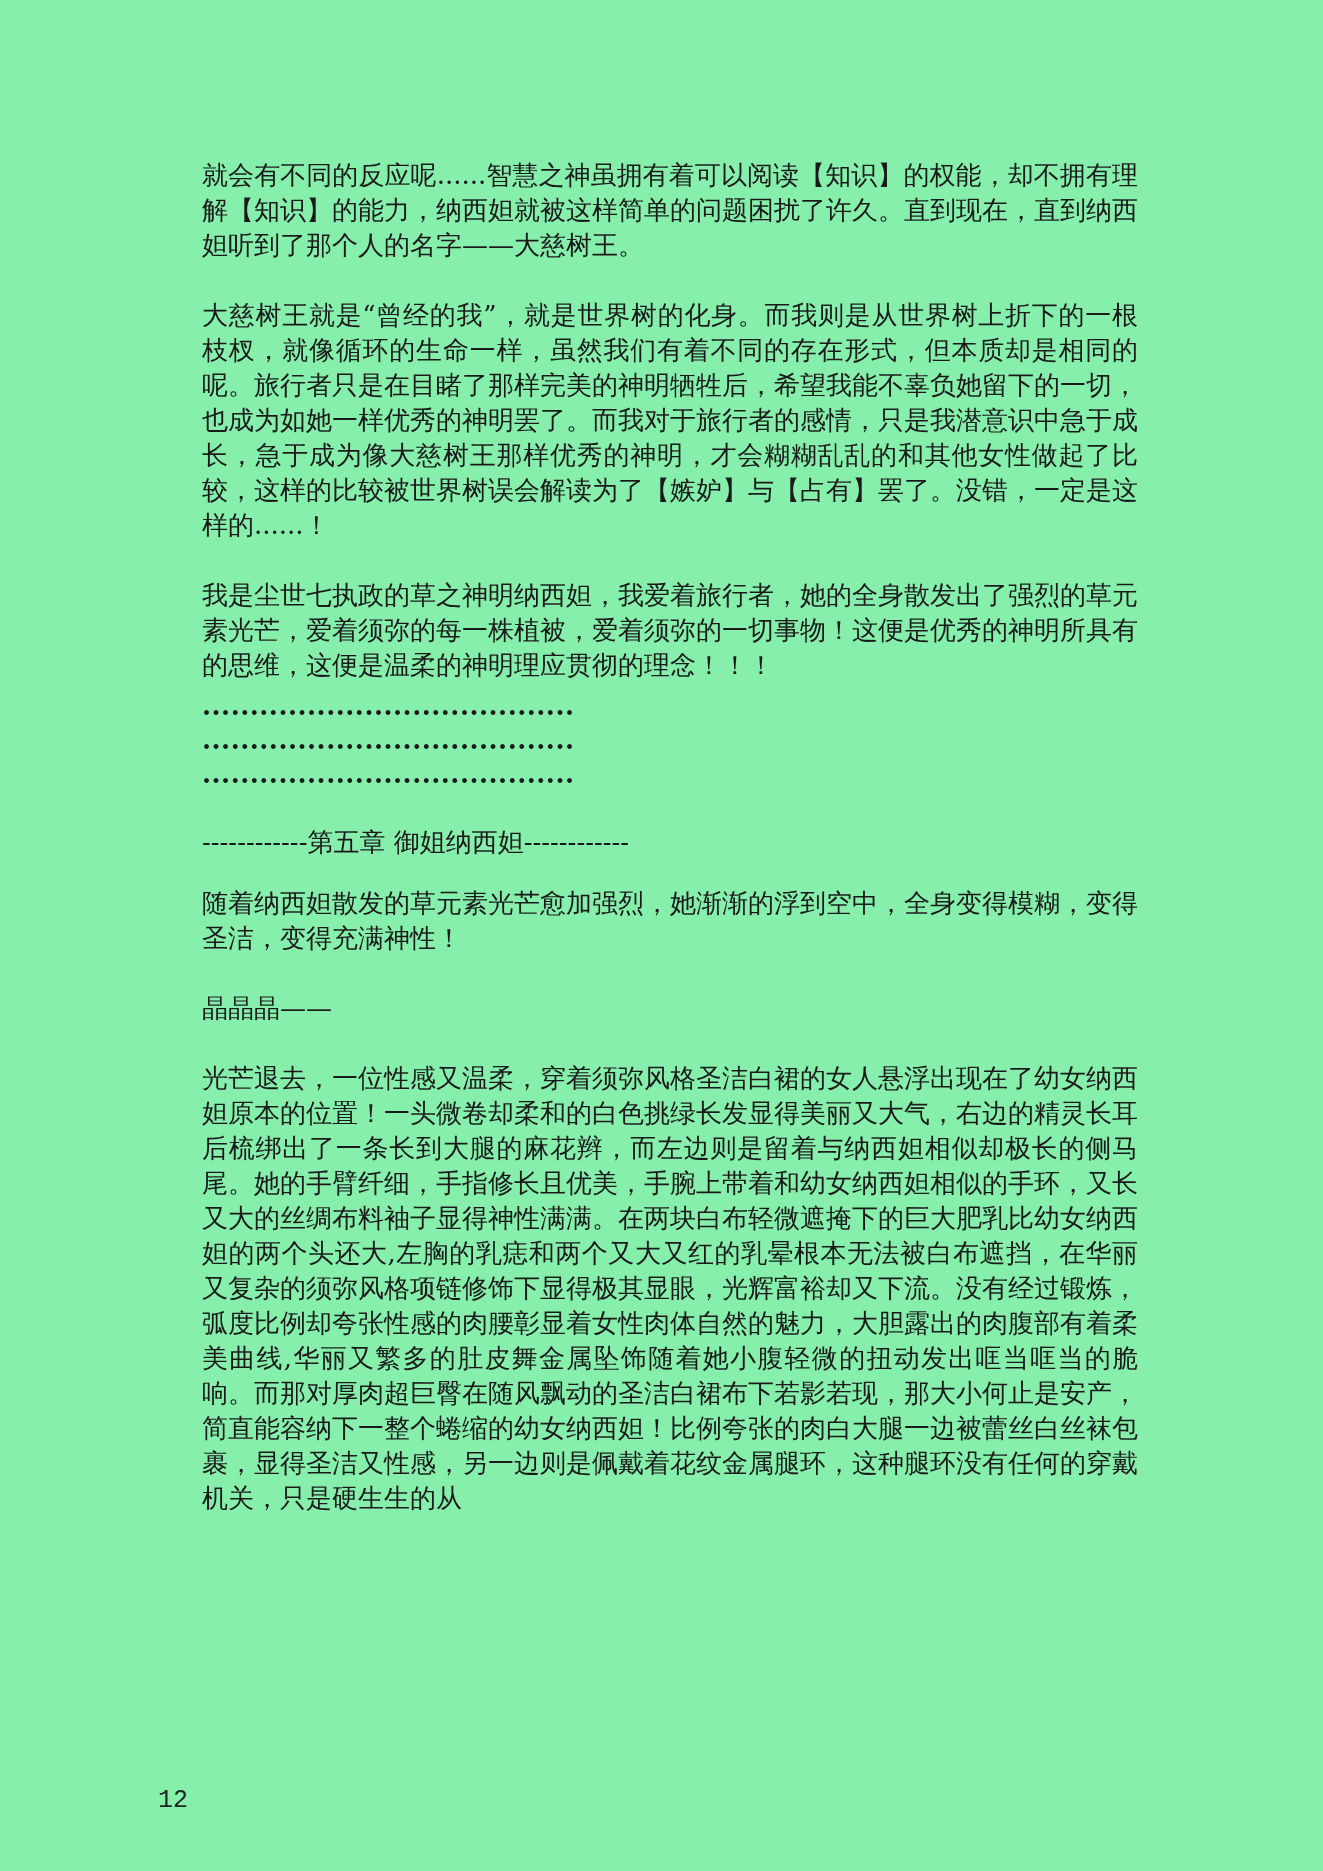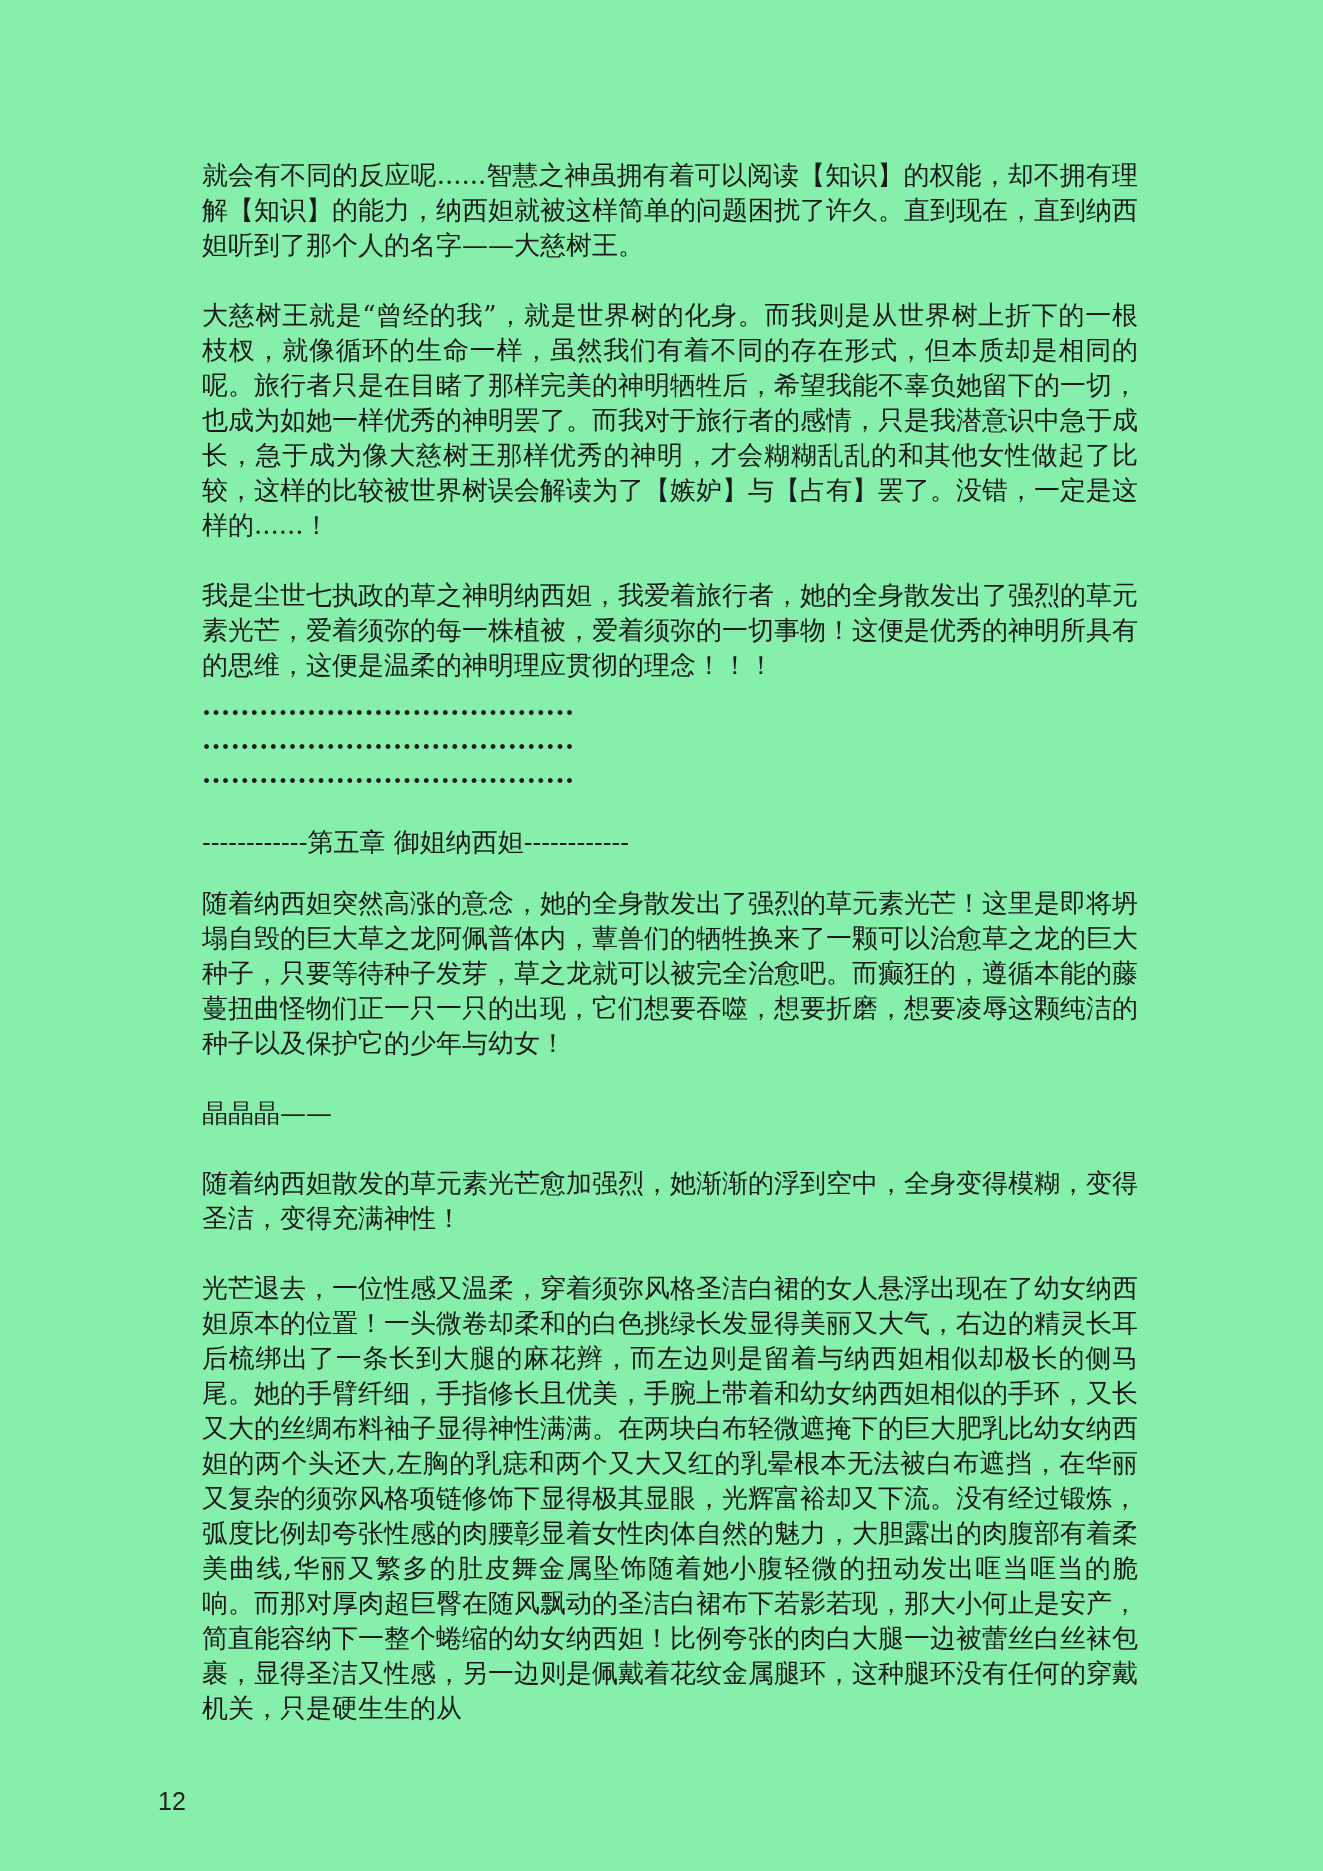--- a/index.html
+++ b/index.html
@@ -43,36 +43,35 @@
     margin-top: 34px;
   }
   .para.heading {
     margin: 0 0 26px 0;
   }
   .page-number {
     position: absolute;
     left: 158px;
     top: 1786px;
     color: #222222;
-    font-family: Liberation Sans, sans-serif;
+    font-family: Liberation Mono, monospace;
     font-size: 25px;
     line-height: 30px;
   }
 </style>
 </head>
 <body>
 
 <div class="page">
   <div class="doc-body">
       <p class="para body">就会有不同的反应呢......智慧之神虽拥有着可以阅读【知识】的权能，却不拥有理解【知识】的能力，纳西妲就被这样简单的问题困扰了许久。直到现在，直到纳西妲听到了那个人的名字——大慈树王。</p>
       <p class="para body">大慈树王就是“曾经的我”，就是世界树的化身。而我则是从世界树上折下的一根枝杈，就像循环的生命一样，虽然我们有着不同的存在形式，但本质却是相同的呢。旅行者只是在目睹了那样完美的神明牺牲后，希望我能不辜负她留下的一切，也成为如她一样优秀的神明罢了。而我对于旅行者的感情，只是我潜意识中急于成长，急于成为像大慈树王那样优秀的神明，才会糊糊乱乱的和其他女性做起了比较，这样的比较被世界树误会解读为了【嫉妒】与【占有】罢了。没错，一定是这样的......！</p>
       <p class="para body">我是尘世七执政的草之神明纳西妲，我爱着旅行者，她的全身散发出了强烈的草元素光芒，爱着须弥的每一株植被，爱着须弥的一切事物！这便是优秀的神明所具有的思维，这便是温柔的神明理应贯彻的理念！！！</p>
       <p class="para dots">.......................................</p>
       <p class="para dots">.......................................</p>
       <p class="para dots">.......................................</p>
       <p class="para heading">------------第五章 御姐纳西妲------------</p>
-      <p class="para body">随着纳西妲突然高涨的意念，她的全身散发出了强烈的草元素光芒！这里是即将坍塌自毁的巨大草之龙阿佩普体内，蕈兽们的牺牲换来了一颗可以治愈草之龙的巨大种子，只要等待种子发芽，草之龙就可以被完全治愈吧。而癫狂的，遵循本能的藤蔓扭曲怪物们正一只一只的出现，它们想要吞噬，想要折磨，想要凌辱这颗纯洁的种子以及保护它的少年与幼女！</p>
+      <p class="para body">随着纳西妲散发的草元素光芒愈加强烈，她渐渐的浮到空中，全身变得模糊，变得圣洁，变得充满神性！</p>
       <p class="para body">晶晶晶——</p>
-      <p class="para body">随着纳西妲散发的草元素光芒愈加强烈，她渐渐的浮到空中，全身变得模糊，变得圣洁，变得充满神性！</p>
       <p class="para body">光芒退去，一位性感又温柔，穿着须弥风格圣洁白裙的女人悬浮出现在了幼女纳西妲原本的位置！一头微卷却柔和的白色挑绿长发显得美丽又大气，右边的精灵长耳后梳绑出了一条长到大腿的麻花辫，而左边则是留着与纳西妲相似却极长的侧马尾。她的手臂纤细，手指修长且优美，手腕上带着和幼女纳西妲相似的手环，又长又大的丝绸布料袖子显得神性满满。在两块白布轻微遮掩下的巨大肥乳比幼女纳西妲的两个头还大,左胸的乳痣和两个又大又红的乳晕根本无法被白布遮挡，在华丽又复杂的须弥风格项链修饰下显得极其显眼，光辉富裕却又下流。没有经过锻炼，弧度比例却夸张性感的肉腰彰显着女性肉体自然的魅力，大胆露出的肉腹部有着柔美曲线,华丽又繁多的肚皮舞金属坠饰随着她小腹轻微的扭动发出哐当哐当的脆响。而那对厚肉超巨臀在随风飘动的圣洁白裙布下若影若现，那大小何止是安产，简直能容纳下一整个蜷缩的幼女纳西妲！比例夸张的肉白大腿一边被蕾丝白丝袜包裹，显得圣洁又性感，另一边则是佩戴着花纹金属腿环，这种腿环没有任何的穿戴机关，只是硬生生的从</p>
     </div>
   <div class="page-number">12</div>
 </div>
 
 </body></html>

